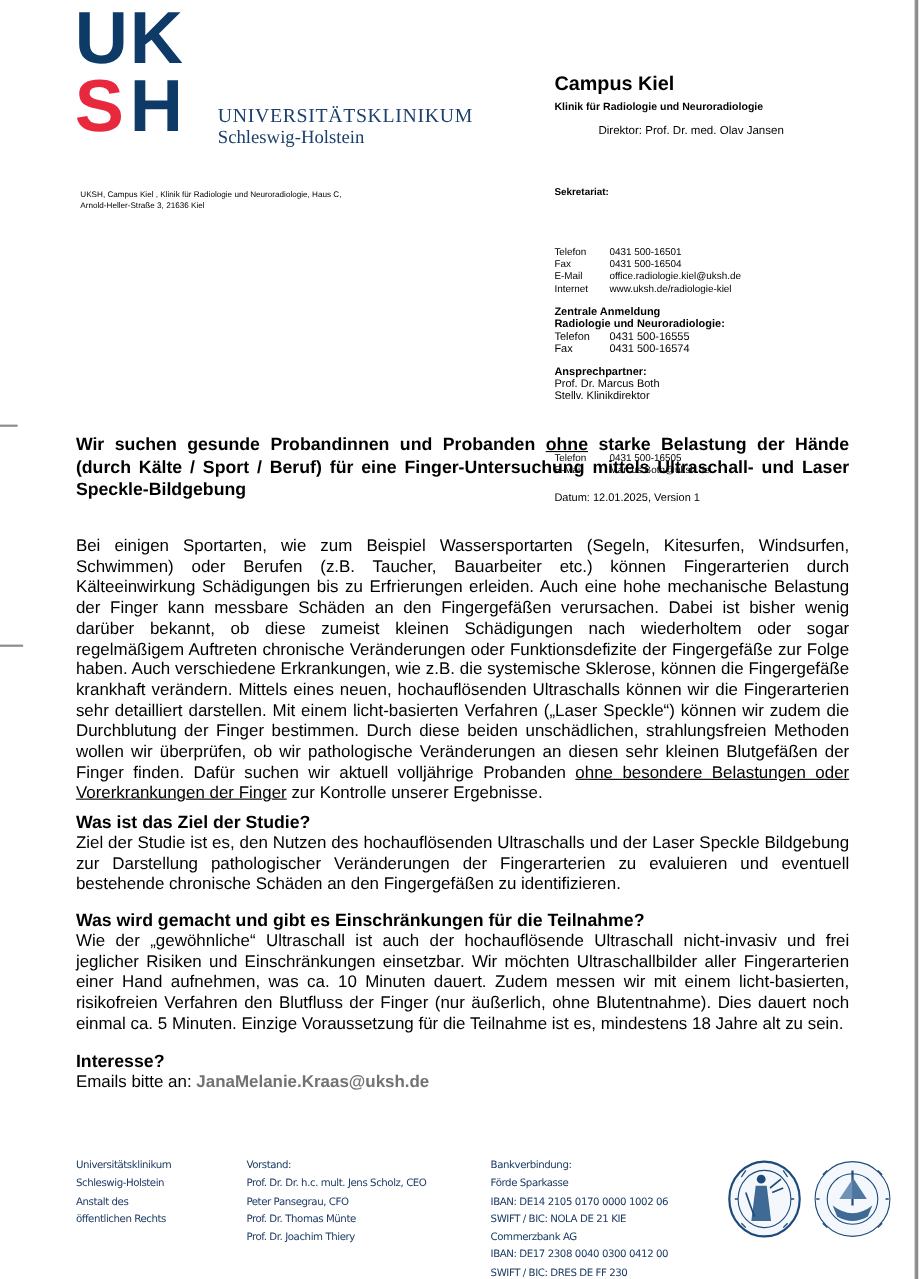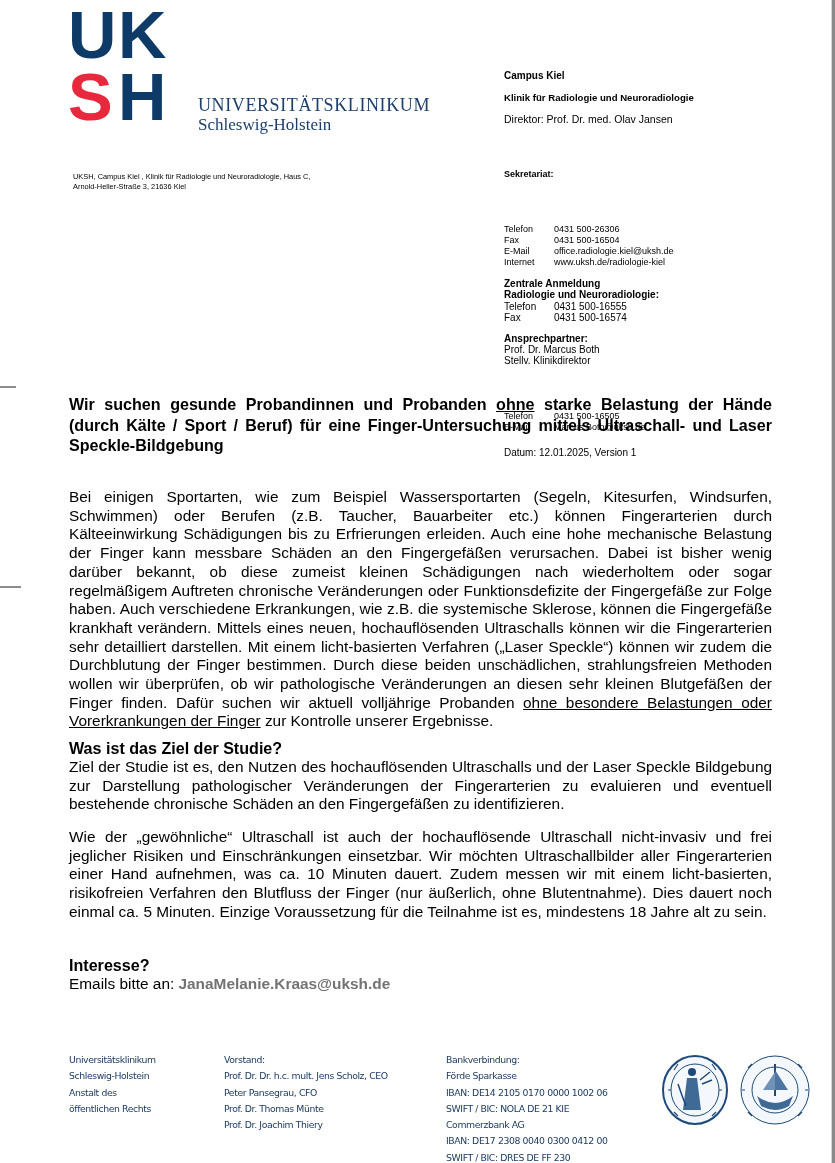--- a/index.html
+++ b/index.html
@@ -21,23 +21,23 @@
   .navy { color:#0e3a68; }
   .red { color:#e8283d; }
   .logo-name { position:absolute; left:198px; top:95px; color:#1c3f6b; font-family:"Liberation Serif", serif; }
   .logo-name .l1 { font-size:18px; letter-spacing:0.6px; line-height:20px; }
   .logo-name .l2 { font-size:17px; line-height:20px; }
 
   .sender-line { position:absolute; left:73px; top:172px; font-size:7.4px; line-height:10px; }
 
   
   .contact { position:absolute; left:504px; top:68px; font-size:10px; line-height:11.2px; }
-  .contact .campus { font-weight:bold; font-size:10px; line-height:16px; }
+  .contact .campus { font-weight:bold; font-size:18px; line-height:16px; }
   .contact .clinic { font-weight:bold; font-size:9.6px; margin-top:8px; }
-  .contact .dir { font-size:10.5px; margin-top:11px; line-height:11px;}
+  .contact .dir { font-size:10.5px; margin-top:11px; line-height:11px;margin-left:40px;}
   .contact .b { font-weight:bold; }
   .contact .sm { font-size:9px; line-height:11px;margin-top:44px; }
   .kv { display:flex; }
   .kv .k { width:50px; }
   .contact .gap { height:10px; }
 
   
   .title { position:absolute; left:69px; top:394px; width:703px; font-weight:bold; font-size:16.1px; line-height:20.5px; text-align:justify; text-align-last:left; }
   .u { text-decoration:underline; }
 
@@ -88,21 +88,21 @@
 </div>
 
 <div class="contact">
   <div class="campus">Campus Kiel</div>
   <div class="clinic">Klinik für Radiologie und Neuroradiologie</div>
   <div class="dir">Direktor: Prof. Dr. med. Olav Jansen</div>
   <div class="b sm">Sekretariat:</div>
   <div class="sm">
     <div class="kv">
         <span class="k">Telefon</span>
-        <span>0431 500-26306</span>
+        <span>0431 500-16501</span>
       </div>
     <div class="kv">
         <span class="k">Fax</span>
         <span>0431 500-16504</span>
       </div>
     <div class="kv">
         <span class="k">E-Mail</span>
         <span>office.radiologie.kiel@uksh.de</span>
       </div>
     <div class="kv">
@@ -144,20 +144,21 @@
 <div class="body-text p1">
   <p class="last-left"><span>Bei einigen Sportarten, wie zum Beispiel Wassersportarten (Segeln, Kitesurfen, Windsurfen, Schwimmen) oder Berufen (z.B. Taucher, Bauarbeiter etc.) können Fingerarterien durch Kälteeinwirkung Schädigungen bis zu Erfrierungen erleiden. Auch eine hohe mechanische Belastung der Finger kann messbare Schäden an den Fingergefäßen verursachen. Dabei ist bisher wenig darüber bekannt, ob diese zumeist kleinen Schädigungen nach wiederholtem oder sogar regelmäßigem Auftreten chronische Veränderungen oder Funktionsdefizite der Fingergefäße zur Folge haben. Auch verschiedene Erkrankungen, wie z.B. die systemische Sklerose, können die Fingergefäße krankhaft verändern. Mittels eines neuen, hochauflösenden Ultraschalls können wir die Fingerarterien sehr detailliert darstellen. Mit einem licht-basierten Verfahren („Laser Speckle“) können wir zudem die Durchblutung der Finger bestimmen. Durch diese beiden unschädlichen, strahlungsfreien Methoden wollen wir überprüfen, ob wir pathologische Veränderungen an diesen sehr kleinen Blutgefäßen der Finger finden. Dafür suchen wir aktuell volljährige Probanden </span><span class="u">ohne besondere Belastungen oder Vorerkrankungen der Finger</span><span> zur Kontrolle unserer Ergebnisse.</span></p>
 </div>
 
 <div class="body-text sec1">
   <div class="h">Was ist das Ziel der Studie?</div>
   <p class="last-left">Ziel der Studie ist es, den Nutzen des hochauflösenden Ultraschalls und der Laser Speckle Bildgebung zur Darstellung pathologischer Veränderungen der Fingerarterien zu evaluieren und eventuell bestehende chronische Schäden an den Fingergefäßen zu identifizieren.</p>
 </div>
 
 <div class="body-text sec2">
+  <div class="h">Was wird gemacht und gibt es Einschränkungen für die Teilnahme?</div>
   <p class="last-left">Wie der „gewöhnliche“ Ultraschall ist auch der hochauflösende Ultraschall nicht-invasiv und frei jeglicher Risiken und Einschränkungen einsetzbar. Wir möchten Ultraschallbilder aller Fingerarterien einer Hand aufnehmen, was ca. 10 Minuten dauert. Zudem messen wir mit einem licht-basierten, risikofreien Verfahren den Blutfluss der Finger (nur äußerlich, ohne Blutentnahme). Dies dauert noch einmal ca. 5 Minuten. Einzige Voraussetzung für die Teilnahme ist es, mindestens 18 Jahre alt zu sein.</p>
 </div>
 
 <div class="body-text sec3">
   <div class="h">Interesse?</div>
   <p style="text-align:left"><span>Emails bitte an: </span><span class="email">JanaMelanie.Kraas@uksh.de</span></p>
 </div>
 
 <div class="footer f1">
   <div>Universitätsklinikum</div>

